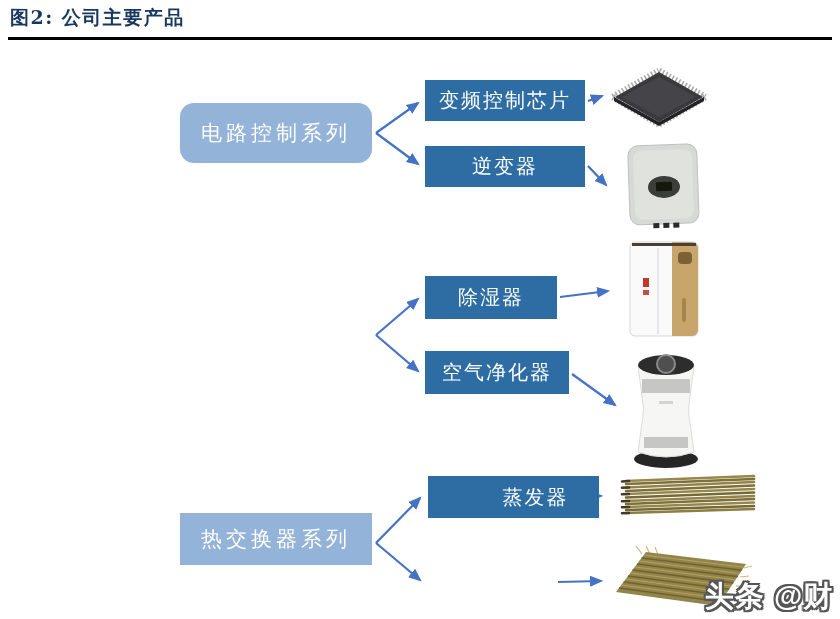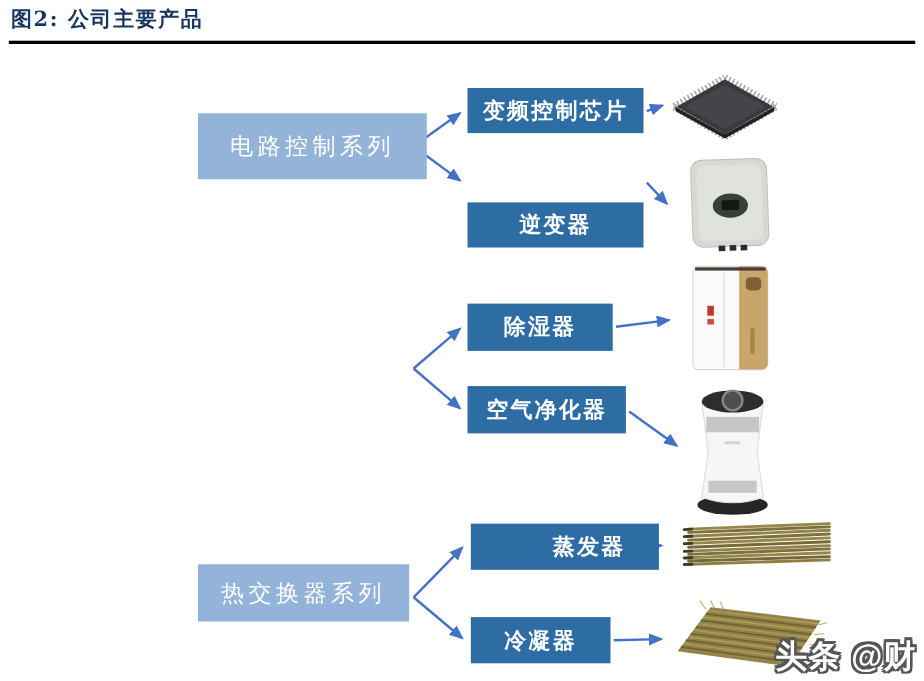--- a/index.html
+++ b/index.html
@@ -10,26 +10,26 @@
              font-family:"DejaVu Serif","Liberation Serif",serif;
              font-weight:bold;font-size:19px;letter-spacing:1.5px;
              color:var(--title-text,#17375E);}
   .title-rule{position:absolute;left:8px;top:37px;width:824px;height:3px;background:#000;}
 
   .cat-box{position:absolute;background:var(--category-box,#93B3D8);color:#fff;
            display:flex;align-items:center;justify-content:center;
            font-size:21px;letter-spacing:4px;font-weight:400;}
   .prod-box{position:absolute;background:var(--product-box,#2E6DA4);color:#fff;
             display:flex;align-items:center;justify-content:center;
-            font-size:20px;letter-spacing:2px;font-weight:700;}
+            font-size:20px;letter-spacing:2px;font-weight:400;}
 
   
-  #cat1{left:180px;top:103px;width:208px;height:60px;}
+  #cat1{left:180px;top:103px;width:192px;height:60px;border-radius:14px;}
   #p1a{left:425px;top:80px;width:160px;height:41px;}
-  #p1b{left:425px;top:146px;width:160px;height:41px;margin-top:38px;}
+  #p1b{left:425px;top:146px;width:160px;height:41px;}
   
   #cat2{left:180px;top:305px;width:192px;height:60px;}
   #p2a{left:425px;top:276px;width:132px;height:43px;}
   #p2b{left:425px;top:351px;width:144px;height:43px;}
   
   #cat3{left:180px;top:513px;width:192px;height:52px;}
   #p3a{left:428px;top:476px;width:127px;height:42px;padding-left:44px;}
   #p3b{left:428px;top:561px;width:127px;height:42px;}
 
   .prod-img{position:absolute;}
@@ -84,21 +84,20 @@
 
   <div class="cat-box" id="cat1">电路控制系列</div>
   <div class="prod-box" id="p1a">变频控制芯片</div>
   <div class="prod-box" id="p1b">逆变器</div>
 
   <div class="prod-box" id="p2a">除湿器</div>
   <div class="prod-box" id="p2b">空气净化器</div>
 
   <div class="cat-box" id="cat3">热交换器系列</div>
   <div class="prod-box" id="p3a">蒸发器</div>
-  <div class="prod-box" id="p3b">冷凝器</div>
 
   <svg class="prod-img" id="img-chip" viewBox="0 0 102 70">
     <g stroke="#aaaaaa" stroke-width="7" stroke-dasharray="1.6 2.1">
       <line x1="51" y1="5" x2="97" y2="31"></line>
       <line x1="97" y1="31" x2="51" y2="58"></line>
       <line x1="51" y1="58" x2="5" y2="31"></line>
       <line x1="5" y1="31" x2="51" y2="5"></line>
     </g>
     <polygon points="51,56 96,31 96,35 51,60 6,35 6,31" fill="#232327"></polygon>
     <polygon points="51,6 95,31 51,56 7,31" fill="#3a3a3d"></polygon>

